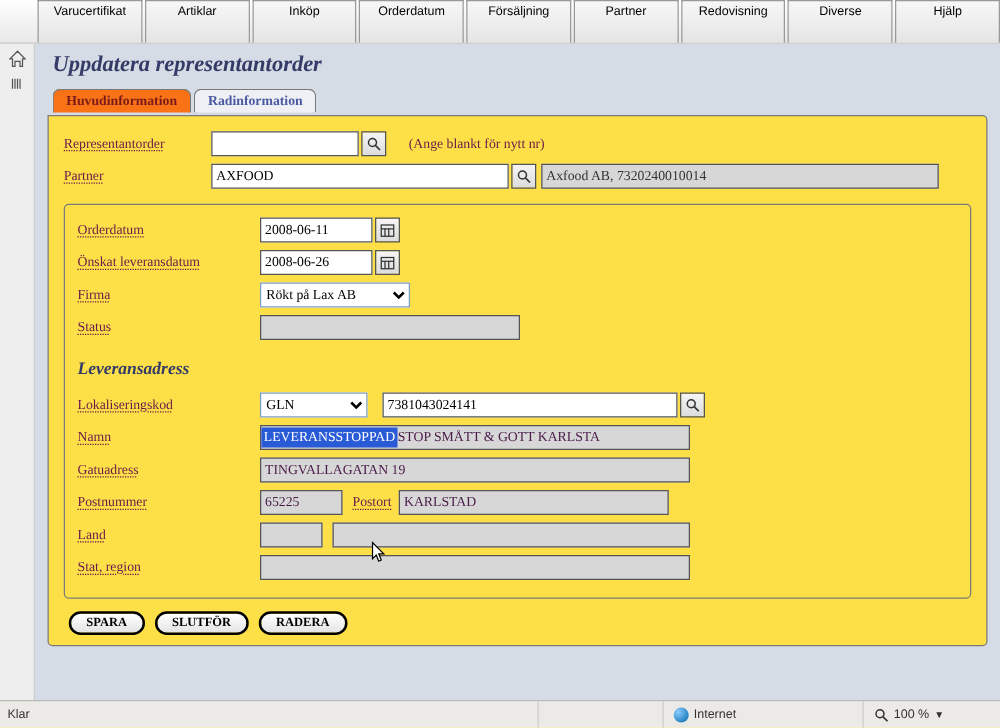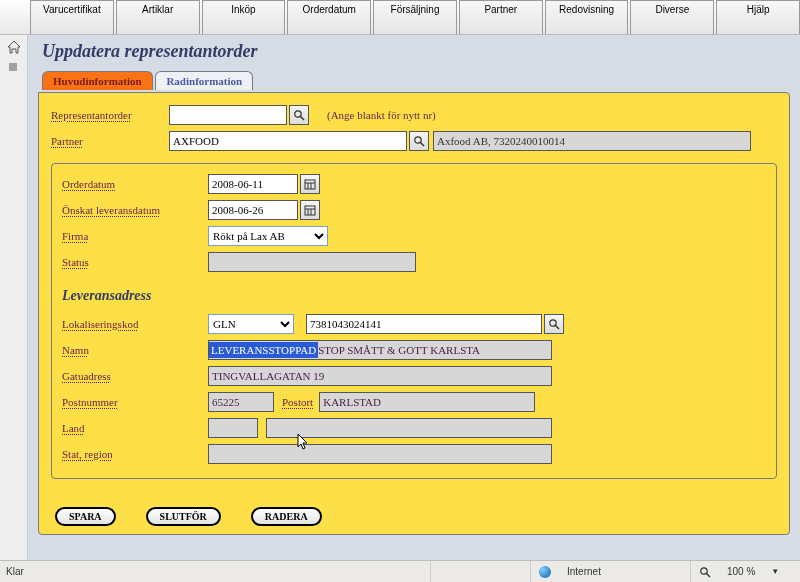--- a/index.html
+++ b/index.html
@@ -147,21 +147,21 @@
     padding: 2px 2px;
   }
   .cursor-arrow {
     position: absolute;
     left: 258px;
     top: 340px;
     font-size: 14px;
     color: #000;
     pointer-events: none;
   }
-  .btnbar { margin-top: 28px; display: flex; gap: 30px; padding-left: 4px; }
+  .btnbar { margin-top: 10px; display: flex; gap: 8px; padding-left: 4px; }
   .pillbtn {
     border: 2px solid #000;
     border-radius: 11px;
     background: linear-gradient(#fff,#e4e4e4);
     font-size: 10px;
     font-weight: bold;
     padding: 2px 12px;
     cursor: pointer;
     font-family: inherit;
   }
@@ -169,21 +169,21 @@
     position: absolute;
     left: 0; right: 0; bottom: 0;
     height: 22px;
     background: #eceae6;
     border-top: 1px solid #bbb;
     display: flex;
     align-items: center;
     font-size: 10px;
     color: #333;
   }
-  .statusbar .cell { border-left: 1px solid #ccc; height: 100%; display: flex; align-items: center; padding: 0 8px; gap: 16px; }
+  .statusbar .cell { border-left: 1px solid #ccc; height: 100%; display: flex; align-items: center; padding: 0 8px; gap: 4px; }
   .statusbar .left { flex: 1; padding-left: 6px; }
   .globe { width: 12px; height: 12px; border-radius: 50%; background: radial-gradient(circle at 30% 30%, #8cf, #06a); display:inline-block; }
   svg { display: block; }
 </style>
 </head>
 <body>
 
 <div class="topbar">
   <div class="mtab">Varucertifikat</div>
   <div class="mtab">Artiklar</div>

